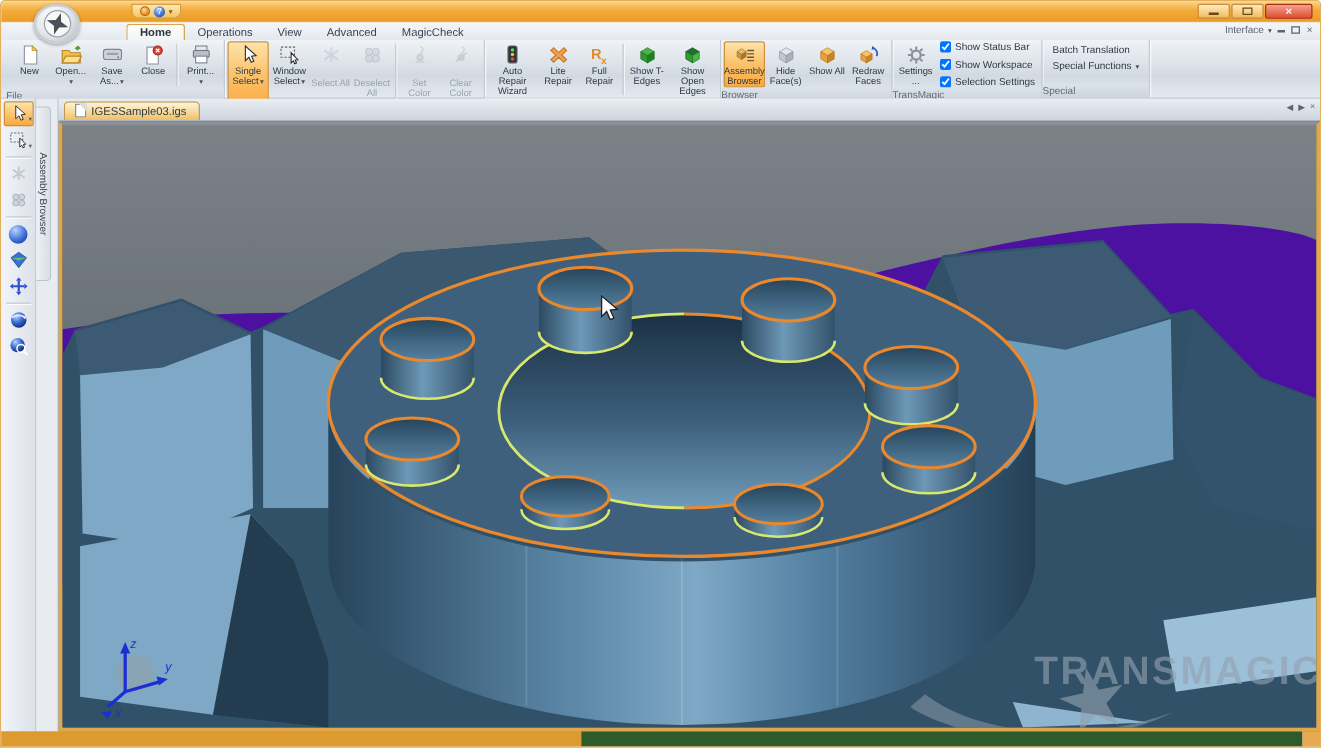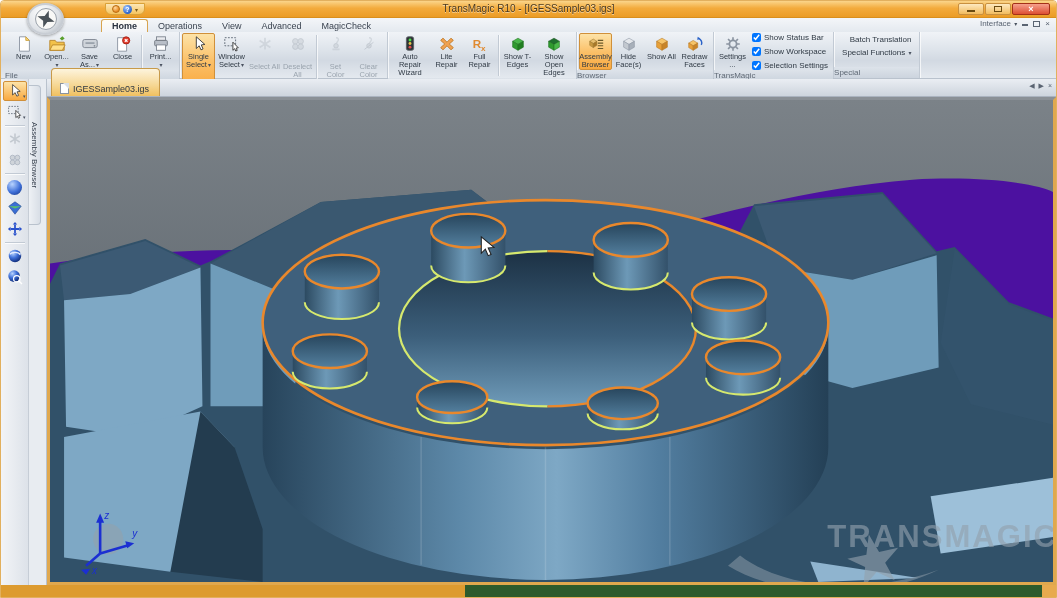--- a/index.html
+++ b/index.html
@@ -47,42 +47,42 @@
   .rbtn.active { background:linear-gradient(#fde3a8,#fbc16a 50%,#f9a940); border-color:#d0903a; }
   .rbtn.disabled .rlb { color:#9aa4ae;margin-top:10px; }
   .rbtn.disabled svg { opacity:.45; }
   .ric { height:18px; display:flex; align-items:center; justify-content:center; }
   .rlb { font-size:7.5px; line-height:8px; color:#2f3944; text-align:center; }
   .dd { font-size:6px; color:#4a5260; margin-left:1px; }
   .vsep { width:1px; background:#c2cad4; box-shadow:1px 0 0 rgba(255,255,255,.7); margin:2px 2px; }
   .chkcol { display:flex; flex-direction:column; justify-content:space-between; gap:1px; padding:0 3px; }
   .chk { display:flex; align-items:center; gap:3px; font-size:8px; color:#2f3944; white-space:nowrap; }
   .chk input { width:9px; height:9px; margin:0; }
-  .special-body { flex-direction:column; justify-content:flex-start; gap:4px; padding:3px 8px 0 8px;text-align:right; }
+  .special-body { flex-direction:column; justify-content:flex-start; gap:4px; padding:3px 8px 0 8px; }
   .sbtn { font-size:8px; color:#2f3944; white-space:nowrap; }
 
   
   .main { flex:1; display:flex; min-height:0; }
   .sidebar { width:46px; flex:0 0 46px; background:#e8ecf1; border-right:1px solid #b9c2cd; display:flex; }
   .tools { width:28px; display:flex; flex-direction:column; align-items:center; padding-top:2px; gap:1px;
     background:linear-gradient(90deg,#f2f4f7,#dde2e9); border-right:1px solid #c6cdd6; }
   .stool { width:24px; height:20px; display:flex; align-items:center; justify-content:center; border-radius:2px; border:1px solid transparent; position:relative; }
   .stool.active { background:linear-gradient(#fde3a8,#f9a940); border-color:#d0903a; }
   .stool .dd { position:absolute; right:0px; bottom:1px; font-size:5px; }
   .ssep { width:20px; height:1px; background:#c2cad4; box-shadow:0 1px 0 rgba(255,255,255,.8); margin:2px 0; }
   .ball { width:15px; height:15px; border-radius:50%; background:radial-gradient(circle at 35% 28%, #b8d4ff, #3e6fd8 55%, #122e7a); }
   .abtab { width:16px; padding-top:6px; }
   .abtab-inner { writing-mode:vertical-rl; font-size:8px; color:#3a4350; background:linear-gradient(90deg,#eef1f5,#d8dee6);
     border:1px solid #b9c2cd; border-left:none; border-radius:0 4px 4px 0; padding:6px 1px; height:140px; text-align:center; }
   .rightcol { flex:1; display:flex; flex-direction:column; min-width:0; }
   .docrow { height:18px; flex:0 0 18px; background:linear-gradient(#eaeef3,#cdd4dd); border-bottom:1px solid #aab3bf;
     display:flex; align-items:flex-end; padding-left:4px; position:relative; }
   .doctab { display:flex; align-items:center; gap:4px; font-size:9px; color:#2f3944;
     background:linear-gradient(#fdf4dd,#f6d794 60%,#f0c060); border:1px solid #c79a4a; border-bottom:none;
-    border-radius:4px 4px 0 0; padding:14px 10px 2px 8px; }
+    border-radius:4px 4px 0 0; padding:1px 10px 2px 8px; }
   .doctab .dicon { width:9px; height:11px; background:#fff; border:1px solid #8a93a0; position:relative; }
   .doctab .dicon::after { content:""; position:absolute; right:-1px; top:-1px; border:3px solid #d8dee6; border-left-color:transparent; border-bottom-color:transparent; }
   .tabnav { position:absolute; right:4px; top:3px; display:flex; gap:4px; font-size:7px; color:#5a6472; }
   .viewport-frame { flex:1; border:3px solid #e0a84e; border-top-color:#8a9096; background:#555; position:relative; min-height:0; }
   .viewport-frame svg.scene { position:absolute; inset:0; width:100%; height:100%; }
 
   
   .statusbar { height:14px; flex:0 0 14px; background:linear-gradient(#f4f6f9,#d6dbe2); border-top:1px solid #b9c2cd;
     display:flex; align-items:center; justify-content:flex-end; font-size:8px; color:#4a5260; }
   .sb-num { border-left:1px solid #b9c2cd; border-right:1px solid #b9c2cd; box-shadow:inset 1px 0 0 #fff; padding:0 14px; height:100%; line-height:13px; }
@@ -113,21 +113,20 @@
       <svg width="24" height="24" viewBox="0 0 24 24">
         <circle cx="12" cy="12" r="10.5" fill="#f8f8f6" stroke="#9aa2ab"></circle>
         <path d="M12 3l2.2 6.5L21 12l-6.8 2.5L12 21l-2.2-6.5L3 12l6.8-2.5z" fill="#4a5258" transform="rotate(18 12 12)"></path>
       </svg>
     </div>
     <div class="qat">
       <span class="qat-ball"></span>
       <span class="qat-help">?</span>
       <span class="qat-dd">▾</span>
     </div>
-    <div class="title-text">TransMagic R10 - [IGESSample03.igs]</div>
     <div class="win-controls">
       <div class="wbtn">
           <span class="minbar"></span>
         </div>
       <div class="wbtn">
           <span class="maxbox"></span>
         </div>
       <div class="wbtn close">
           <span>×</span>
         </div>

